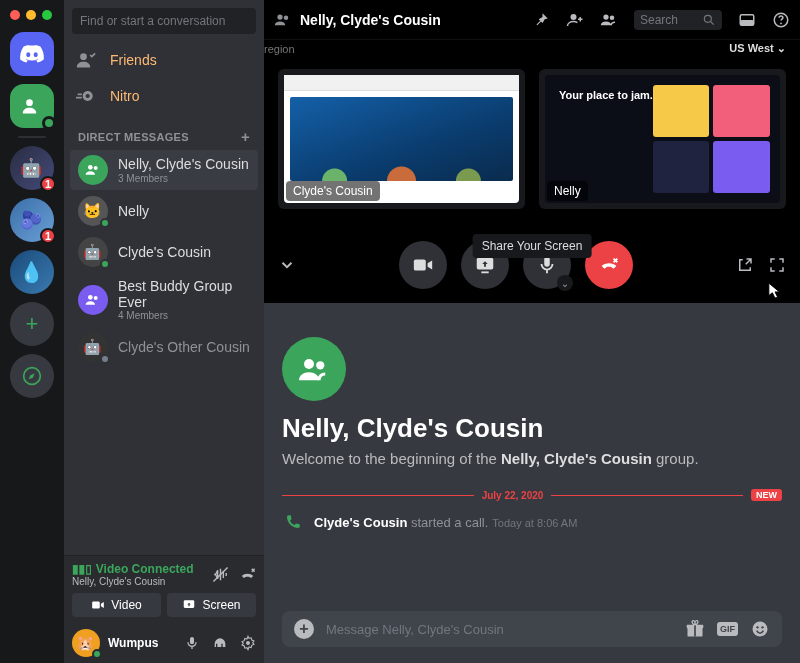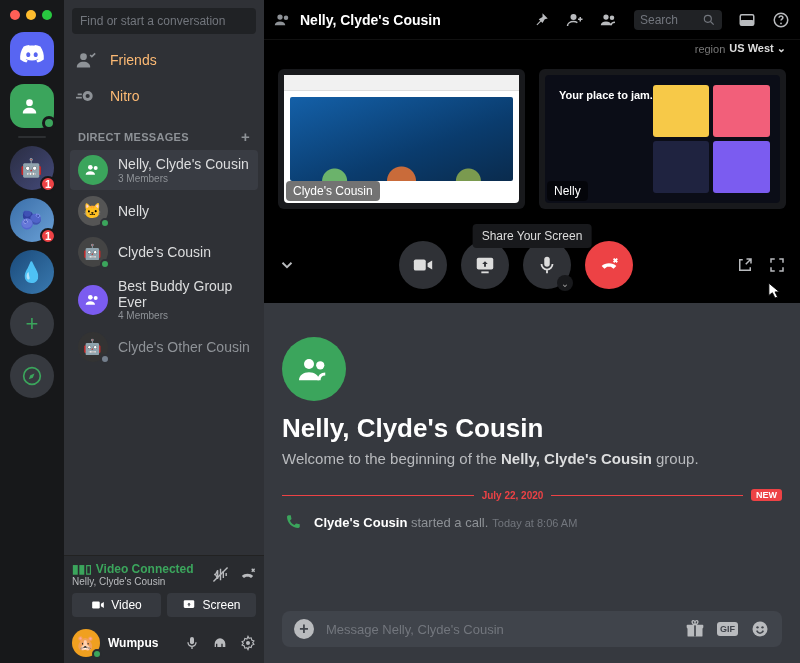--- a/index.html
+++ b/index.html
@@ -41,39 +41,39 @@
 .vc-btn{flex:1;background:#36393f;color:#fff;font-size:12px;font-weight:500;padding:5px 0;border-radius:4px;display:flex;align-items:center;justify-content:center;gap:6px;cursor:pointer;}
 .user-panel{background:#292b2f;display:flex;align-items:center;padding:6px 8px;gap:8px;}
 .user-name{font-size:12px;font-weight:600;color:#fff;flex:1;}
 .user-icons{display:flex;gap:12px;color:#b9bbbe;}
 
 .main{flex:1;background:#36393f;display:flex;flex-direction:column;min-width:0;}
 .topbar{height:40px;background:#000;display:flex;align-items:center;padding:0 10px;gap:10px;border-bottom:1px solid #111;}
 .topbar .title{font-weight:600;font-size:14px;color:#fff;flex:1;display:flex;align-items:center;gap:8px;}
 .tb-icons{display:flex;align-items:center;gap:16px;color:#b9bbbe;}
 .tb-search{background:#202225;border-radius:4px;padding:3px 6px;display:flex;align-items:center;gap:24px;font-size:12px;color:#72767d;}
-.region-row{background:#000;display:flex;justify-content:flex-end;align-items:center;gap:4px;padding:2px 14px 6px 0;font-size:11px;color:#777;}
+.region-row{background:#000;display:flex;justify-content:space-between;align-items:center;gap:4px;padding:2px 14px 6px 0;font-size:11px;color:#777;}
 .region-val{color:#ddd;font-weight:700;}
 
 .call-area{background:#000;padding:8px 14px 14px 14px;}
 .tiles{display:flex;gap:14px;}
 .tile{flex:1;background:#18191c;border-radius:6px;height:140px;position:relative;overflow:hidden;}
 .tile-label{position:absolute;left:8px;bottom:8px;background:rgba(0,0,0,.55);color:#fff;font-size:12px;padding:3px 7px;border-radius:4px;}
 .tile-win{position:absolute;inset:6px;background:#fff;border-radius:4px;}
 .tile-win.dark{background:#0b0d17;}
 .yt-top{height:16px;background:#f1f1f1;border-bottom:1px solid #ddd;}
 .yt-vid{margin:6px;height:84px;background:linear-gradient(160deg,#1460a8,#0a3c6e 60%,#0a2b4d);border-radius:2px;position:relative;}
 .coral{position:absolute;left:0;right:0;bottom:0;height:34px;background:radial-gradient(circle at 20% 100%,#6bb36b 0 12px,transparent 13px),radial-gradient(circle at 50% 100%,#c96b3a 0 14px,transparent 15px),radial-gradient(circle at 80% 100%,#7a9a4f 0 12px,transparent 13px);}
 .jam{position:absolute;inset:10px;display:flex;flex-direction:row;}
 .jam-title{color:#fff;font-weight:700;font-size:11px;margin:4px 0 6px 4px;}
 .jam-grid{flex:1;display:grid;grid-template-columns:1fr 1fr;grid-template-rows:1fr 1fr;gap:4px;}
 .jg{border-radius:3px;}
 .jg1{background:#f7c948;} .jg2{background:#f25f7a;} .jg3{background:#1f2340;} .jg4{background:#7b5cf0;}
 
-.tooltip{position:absolute;left:50%;transform:translateX(-50%);top:224px;background:#18191c;color:#ddd;font-size:12px;padding:5px 9px;border-radius:4px;z-index:5;}
+.tooltip{position:absolute;left:50%;transform:translateX(-50%);top:234px;background:#18191c;color:#ddd;font-size:12px;padding:5px 9px;border-radius:4px;z-index:5;}
 .call-ctrl{display:flex;align-items:center;justify-content:space-between;margin-top:32px;}
 .ctrl-mid{display:flex;gap:14px;align-items:center;}
 .cbtn{width:48px;height:48px;border-radius:50%;background:#2f3136;display:flex;align-items:center;justify-content:center;color:#ddd;cursor:pointer;position:relative;}
 .cbtn.danger{background:#ed4245;color:#fff;}
 .cbtn-chev{position:absolute;right:-2px;bottom:-2px;width:16px;height:16px;border-radius:50%;background:#18191c;color:#999;font-size:10px;display:flex;align-items:center;justify-content:center;}
 .side-ic{display:flex;gap:14px;color:#b9bbbe;cursor:pointer;}
 .chev-left{color:#b9bbbe;cursor:pointer;}
 
 .chat{flex:1;background:#36393f;padding:34px 18px 0 18px;display:flex;flex-direction:column;min-height:0;}
 .welcome-ic{width:64px;height:64px;border-radius:50%;background:#3ba55c;display:flex;align-items:center;justify-content:center;color:#fff;margin-bottom:12px;}

